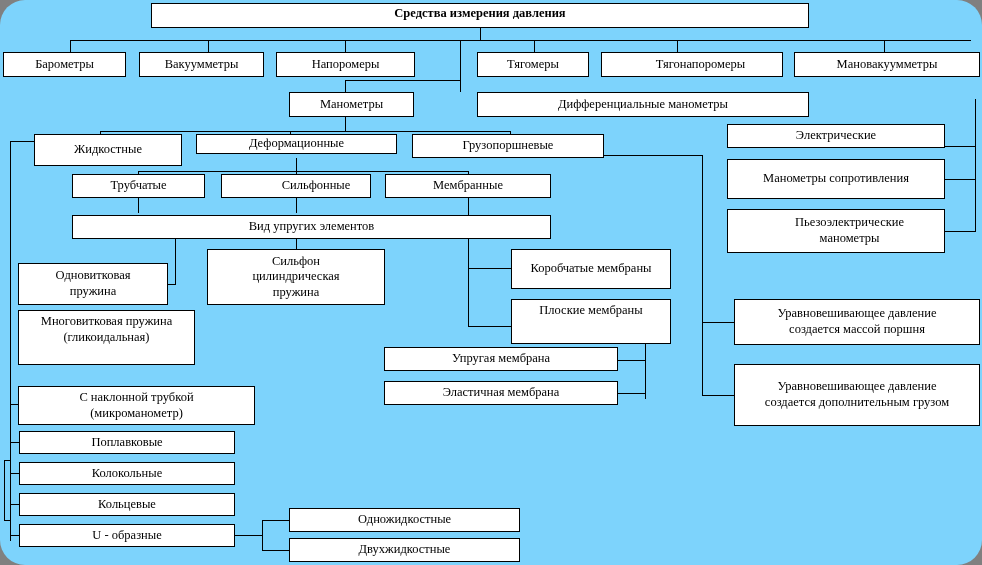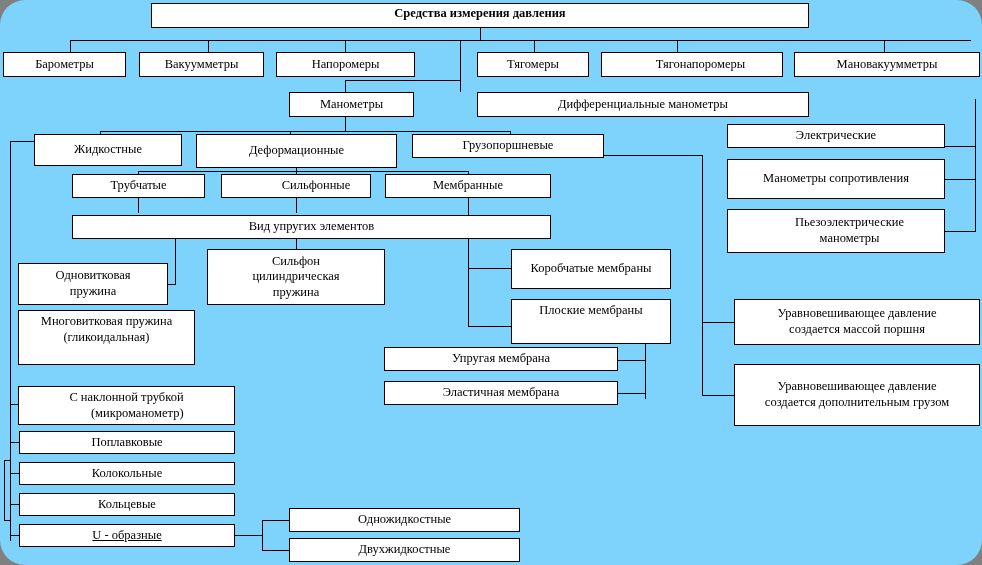--- a/index.html
+++ b/index.html
@@ -127,21 +127,21 @@
   <div class="node" style="left:139px; top:52px; width:125px; height:25px;">Вакуумметры</div>
   <div class="node" style="left:276px; top:52px; width:139px; height:25px;">Напоромеры</div>
   <div class="node" style="left:477px; top:52px; width:112px; height:25px;">Тягомеры</div>
   <div class="node" style="left:601px; top:52px; width:182px; height:25px;padding-left:20px;">Тягонапоромеры</div>
   <div class="node" style="left:794px; top:52px; width:186px; height:25px;">Мановакуумметры</div>
 
   <div class="node" style="left:289px; top:92px; width:125px; height:25px;">Манометры</div>
   <div class="node" style="left:477px; top:92px; width:332px; height:25px;">Дифференциальные манометры</div>
 
   <div class="node" style="left:34px; top:134px; width:148px; height:32px;text-align:center;">Жидкостные</div>
-  <div class="node" style="left:196px; top:134px; width:201px; height:34px;">Деформационные</div>
+  <div class="node" style="left:196px; top:134px; width:201px; height:20px;">Деформационные</div>
   <div class="node" style="left:412px; top:134px; width:192px; height:24px;">Грузопоршневые</div>
 
   <div class="node" style="left:727px; top:124px; width:218px; height:24px;">Электрические</div>
   <div class="node" style="left:727px; top:159px; width:218px; height:40px;">Манометры сопротивления</div>
   <div class="node" style="left:727px; top:209px; width:218px; height:44px;padding-left:30px;">Пьезоэлектрические
 манометры</div>
 
   <div class="node" style="left:72px; top:174px; width:133px; height:24px;">Трубчатые</div>
   <div class="node" style="left:221px; top:174px; width:150px; height:24px;padding-left:43px;">Сильфонные</div>
   <div class="node" style="left:385px; top:174px; width:166px; height:24px;">Мембранные</div>
@@ -155,27 +155,27 @@
 пружина</div>
   <div class="node" style="left:511px; top:249px; width:160px; height:40px;">Коробчатые мембраны</div>
 
   <div class="node topalign" style="left:18px; top:310px; width:177px; height:55px;">Многовитковая пружина
 (гликоидальная)</div>
   <div class="node topalign" style="left:511px; top:299px; width:160px; height:45px;">Плоские мембраны</div>
   <div class="node" style="left:734px; top:299px; width:246px; height:46px;">Уравновешивающее давление
 создается массой поршня</div>
 
   <div class="node" style="left:384px; top:347px; width:234px; height:24px;">Упругая мембрана</div>
-  <div class="node" style="left:18px; top:386px; width:217px; height:39px;text-align:right;">С наклонной трубкой
+  <div class="node" style="left:18px; top:386px; width:237px; height:39px;">С наклонной трубкой
 (микроманометр)</div>
   <div class="node" style="left:384px; top:381px; width:234px; height:24px;">Эластичная мембрана</div>
   <div class="node" style="left:734px; top:364px; width:246px; height:62px;">Уравновешивающее давление
 создается дополнительным грузом</div>
 
   <div class="node" style="left:19px; top:431px; width:216px; height:23px;">Поплавковые</div>
   <div class="node" style="left:19px; top:462px; width:216px; height:23px;">Колокольные</div>
   <div class="node" style="left:19px; top:493px; width:216px; height:23px;">Кольцевые</div>
-  <div class="node" style="left:19px; top:524px; width:216px; height:23px;text-decoration:underline;">U - образные</div>
+  <div class="node" style="left:19px; top:524px; width:216px; height:23px;">U - образные</div>
 
   <div class="node" style="left:289px; top:508px; width:231px; height:24px;">Одножидкостные</div>
   <div class="node" style="left:289px; top:538px; width:231px; height:24px;">Двухжидкостные</div>
 
 </div>
 
 </body></html>

